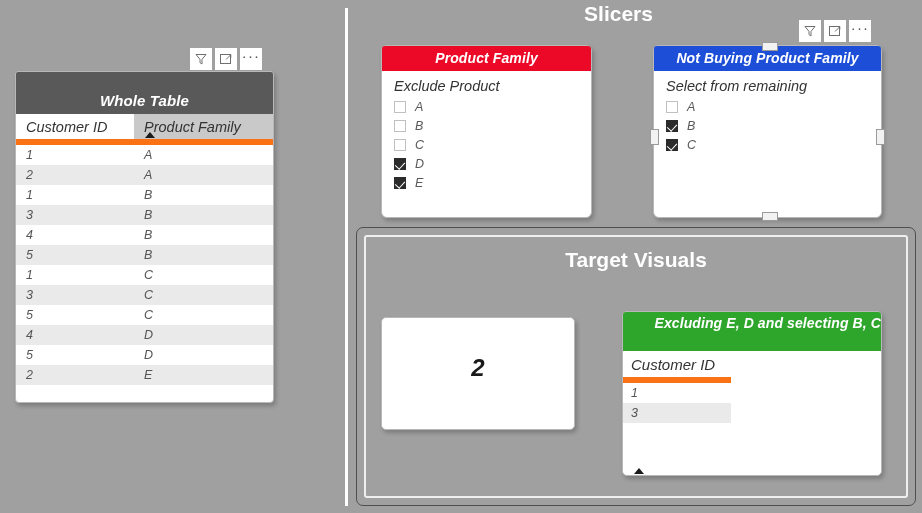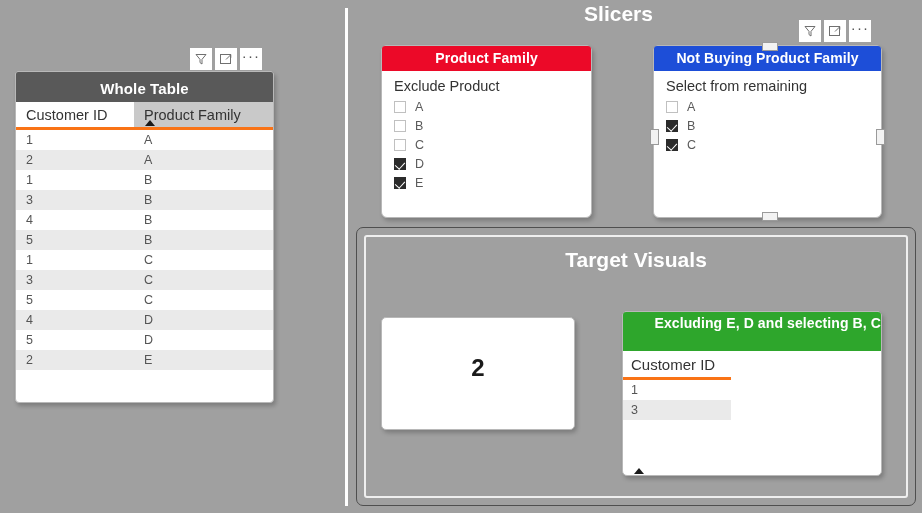--- a/index.html
+++ b/index.html
@@ -17,20 +17,21 @@
   }
 
   
   .visual {
     position: absolute;
     background: #ffffff;
     border: 1px solid #b8b8b8;
     border-radius: 5px;
     box-sizing: border-box;
     box-shadow: 2px 3px 4px rgba(0,0,0,0.22);
+    font-style: italic;
   }
   .visual-title {
     font-weight: bold;
     text-align: center;
     color: #ffffff;
     letter-spacing: 0.1px;
   }
 
   
   .viz-toolbar {
@@ -60,35 +61,35 @@
   #whole-table {
     left: 15px;
     top: 71px;
     width: 259px;
     height: 332px;
     border-radius: 4px;
   }
   #whole-table .visual-title {
     background: #595959;
     font-size: 15px;
-    padding: 8px 0 5px;
+    padding: 20px 0 5px;
     border-radius: 2px 2px 0 0;
   }
   .tbl {
     width: 100%;
     border-collapse: collapse;
     table-layout: fixed;
   }
   .tbl th {
     font-weight: normal;
     color: #333333;
     font-size: 14.5px;
     text-align: left;
     padding: 5px 0 4px 10px;
-    border-bottom: 3px solid #f97316;
+    border-bottom: 6px solid #f97316;
     vertical-align: bottom;
   }
   .tbl th.sorted {
     background: #c9c9c9;
     position: relative;
   }
   .sort-arrow {
     position: absolute;
     left: 11px;
     bottom: 1px;

